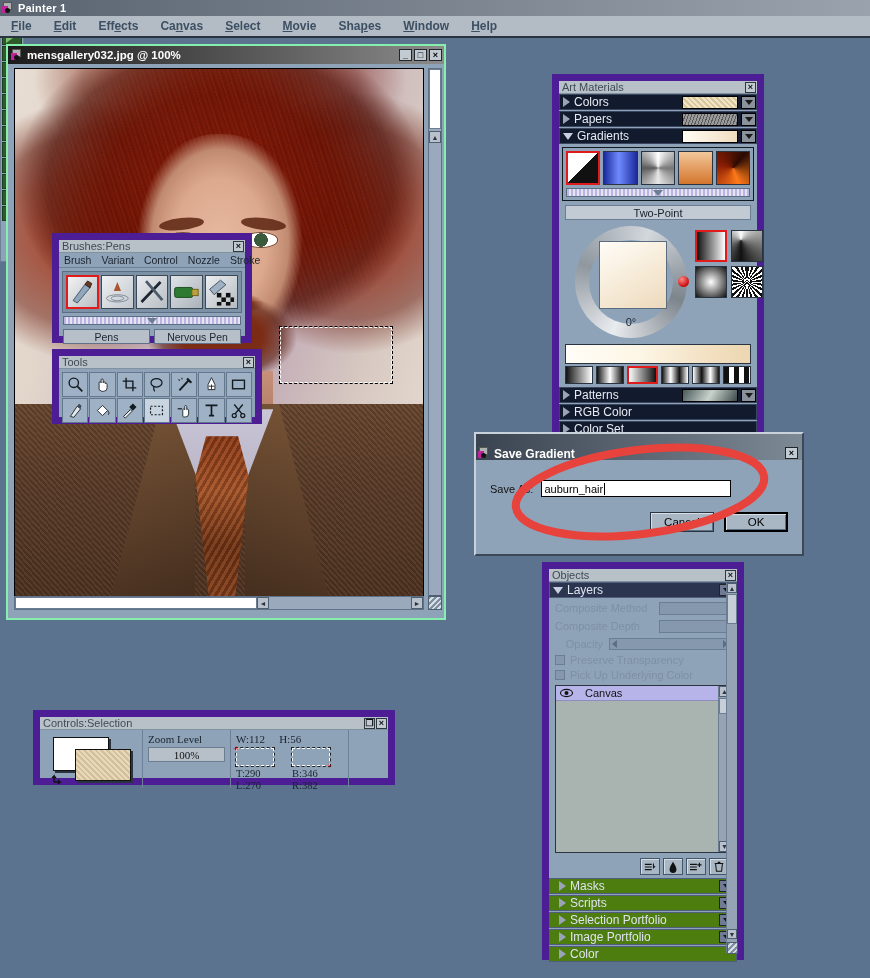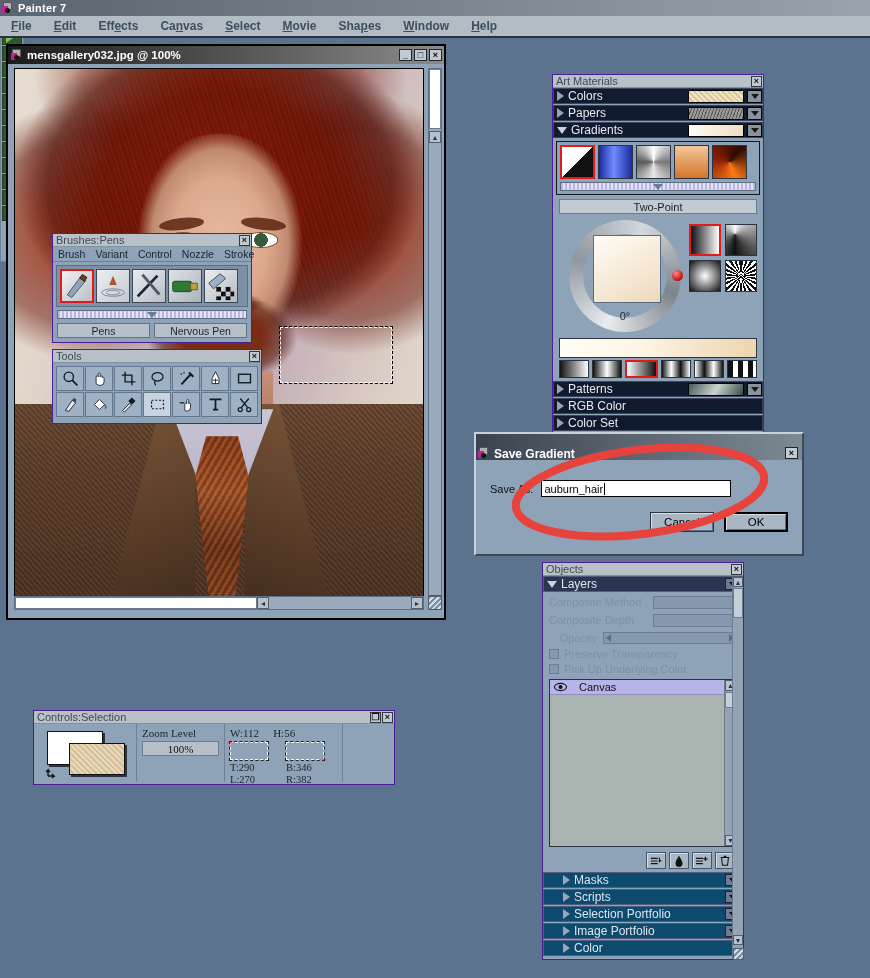--- a/index.html
+++ b/index.html
@@ -31,36 +31,36 @@
     border-bottom:2px solid #2a3340;
     display:flex; align-items:center;
   }
   .menubar .mi{
     color:#3d4f63; font-weight:bold; font-size:12px;
     padding:0 11px; cursor:default; white-space:nowrap;
   }
   .menubar .mi u{ text-decoration:underline; }
 
   
-  .pal{ position:absolute; background:#8fa3b8; border:1px solid #4c1d95; }
+  .pal{ position:absolute; background:#8fa3b8; border:7px solid #4c1d95; }
   .pal-title{
     height:13px; background:#b8c0c8; display:flex; align-items:center;
     font-size:11px; color:#404a55; padding-left:3px;
     border-bottom:1px solid #7f929f;
   }
   .pal-title .t{ flex:1; }
   .xbtn{
     width:11px;height:11px;margin-right:1px; background:#c3cbd2;
     border:1px solid #2d3740; display:flex;align-items:center;justify-content:center;
     font-size:9px; font-weight:bold; line-height:1; color:#111; cursor:default;
   }
 
   
   #docwin{ position:absolute; left:6px; top:44px; width:440px; height:576px;
-    background:#8fa3b8; border:2px solid #000000; }
+    background:#8fa3b8; border:2px solid #86efac; }
   #doctitle{
     height:18px; background:linear-gradient(to right,#1b1b1b,#5d5d5d 60%,#8b8b8b);
     display:flex; align-items:center; padding-left:3px;
   }
   #doctitle .dt{ color:#fff; font-weight:bold; font-size:11.5px; margin-left:4px; flex:1;}
   .winbtn{ width:13px;height:12px;background:#c3cbd2;border:1px solid #20262c;
     margin-right:2px; display:flex;align-items:center;justify-content:center;
     font-size:9px;font-weight:bold;color:#000;line-height:1;cursor:default;}
   #canvaswrap{ position:absolute; left:6px; top:22px; width:410px; height:540px;
     overflow:hidden; border:1px solid #000; background:#c7a9a0; }
@@ -215,22 +215,22 @@
   .cb-row{display:flex;align-items:center;height:15px;padding:0 6px;}
   .cb{width:10px;height:10px;background:#8698ad;border:1px solid #6b7d93;margin-right:5px;}
   .cb-row span{font-size:11px;color:#7d8fa5;}
   .layerlist{margin:3px 6px;height:168px;background:#a9b4b0;border:1px solid #2a3340;position:relative;}
   .layerrow{height:15px;background:#b7b4ea;display:flex;align-items:center;padding:0 4px;border-bottom:1px solid #8f8cc0;}
   .layerrow .nm{font-size:11px;color:#111;margin-left:12px;}
   .llscroll{position:absolute;right:0;top:0;width:12px;height:100%;background:#96a3b5;border-left:1px solid #6b7d93;}
   .objtools{display:flex;justify-content:flex-end;gap:3px;padding:2px 8px;}
   .otb{width:20px;height:17px;background:#a9b6c4;border:1px solid #43566a;
     box-shadow:inset 1px 1px 0 #d6dee6;display:flex;align-items:center;justify-content:center;}
-  .objsec2{height:16px;background:#0c4a6e;border:1px solid #505d7c;display:flex;align-items:center;
-    color:#dfe4ef;font-size:12px;padding-left:19px;margin-top:1px;}
+  .objsec2{height:16px;background:#4d7c0f;border:1px solid #505d7c;display:flex;align-items:center;
+    color:#dfe4ef;font-size:12px;padding-left:9px;margin-top:1px;}
   .objsec2 .ddb{width:15px;height:12px;background:#707a94;border:1px solid #222;margin-right:2px;
     display:flex;align-items:center;justify-content:center;}
   .objsec2 .ddb i{width:0;height:0;border-left:4px solid transparent;border-right:4px solid transparent;border-top:5px solid #111;}
 
   
   #ctrlsel{ left:33px; top:710px; width:362px; height:75px; }
   .cs-body{display:flex;height:58px;font-family:Liberation Serif, serif;}
   .cs-cell{border-right:1px solid #6d8097;padding:3px 5px;}
   .cs-head{font-size:11px;color:#18222e;}
   .cs-val{background:#b7c0c9;border:1px solid #6b7d90;height:15px;
@@ -254,21 +254,21 @@
 </style>
 </head>
 <body>
 
 <div class="app-titlebar">
   <div class="app-icon">
     <div class="b1"></div>
       <div class="b2"></div>
       <div class="b3"></div>
   </div>
-  <div class="ttl">Painter 7</div>
+  <div class="ttl">Painter 1</div>
 </div>
 
 <div class="menubar">
   <div class="mi"><u>F</u>ile</div>
   <div class="mi"><u>E</u>dit</div>
   <div class="mi">Eff<u>e</u>cts</div>
   <div class="mi">Ca<u>n</u>vas</div>
   <div class="mi"><u>S</u>elect</div>
   <div class="mi"><u>M</u>ovie</div>
   <div class="mi">Sha<u>p</u>es</div>

